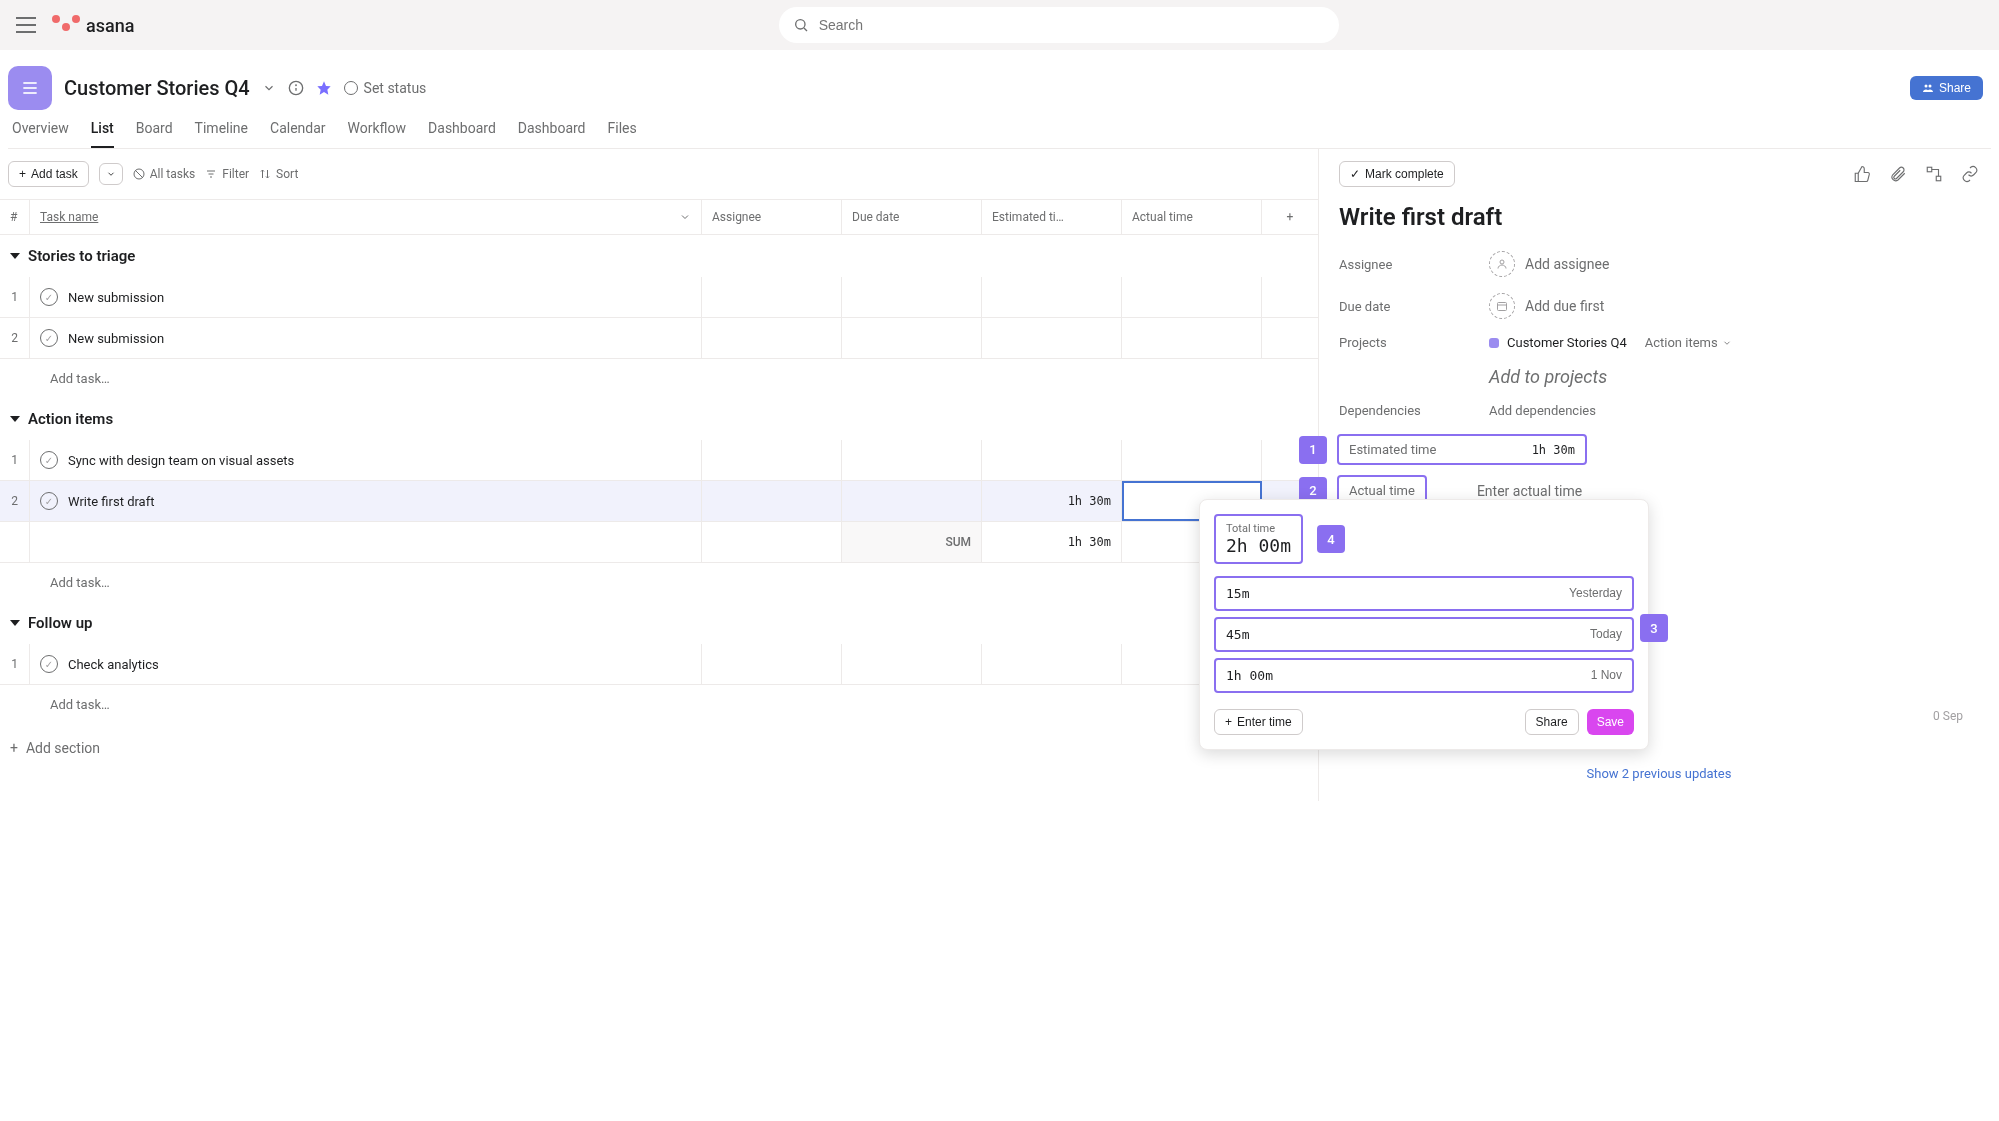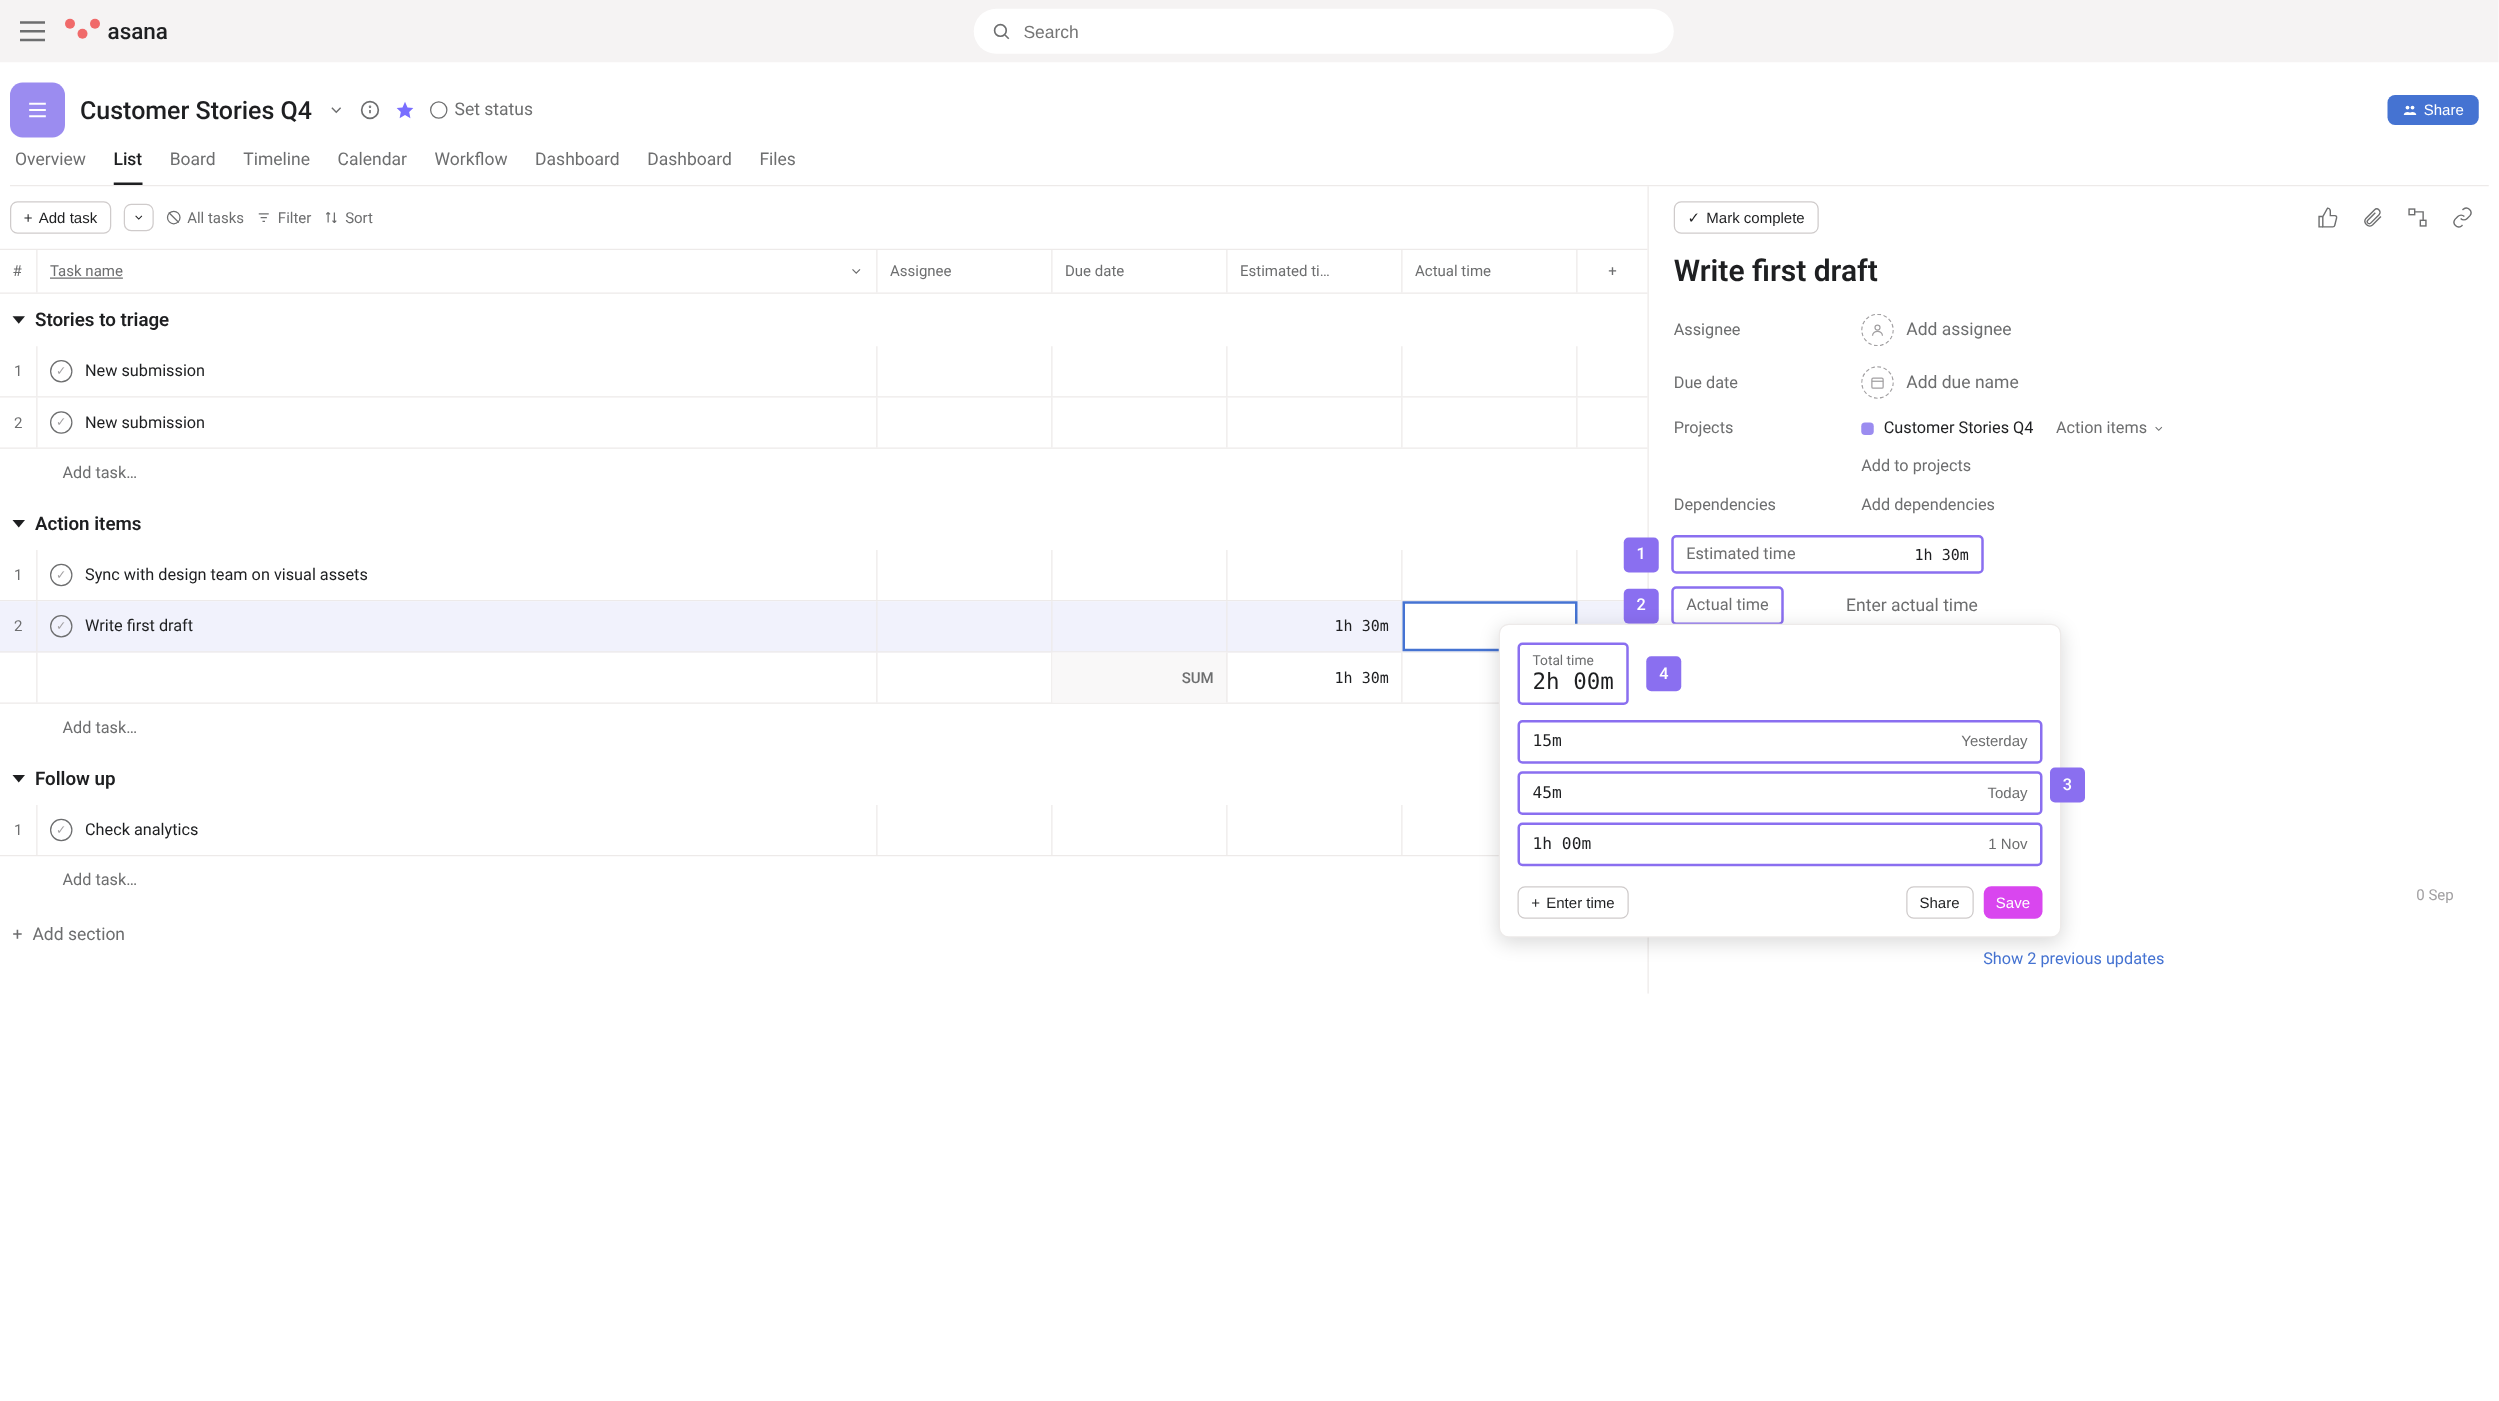--- a/index.html
+++ b/index.html
@@ -375,42 +375,42 @@
 
     <div class="field-row">
       <div class="field-label">Due date</div>
       <div class="add-link">
         <div class="dashed-circle">
             <svg width="12" height="12" viewBox="0 0 24 24" fill="none" stroke="currentColor" stroke-width="2">
               <rect x="3" y="5" width="18" height="16" rx="2"></rect>
               <line x1="3" y1="10" x2="21" y2="10"></line>
             </svg>
           </div>
-        <span>Add due name</span>
+        <span>Add due first</span>
       </div>
     </div>
 
     <div class="field-row">
       <div class="field-label">Projects</div>
       <div style="display:flex; align-items:center;">
         <div class="proj-chip">
             <div class="chip-dot"></div>
             <span>Customer Stories Q4</span>
           </div>
         <div class="section-sel">
             <span>Action items</span>
             <svg width="10" height="10" viewBox="0 0 24 24" fill="none" stroke="currentColor" stroke-width="2">
               <polyline points="6 9 12 15 18 9"></polyline>
             </svg>
           </div>
       </div>
     </div>
     <div class="field-row">
       <div class="field-label"></div>
-      <div class="add-link" style="font-size:13px; gap:0;">
+      <div class="add-link" style="font-size:18px; gap:0;font-style:italic;">
           <span>Add to projects</span>
         </div>
     </div>
 
     <div class="field-row">
       <div class="field-label">Dependencies</div>
       <div class="add-link" style="font-size:13px; gap:0;">
           <span>Add dependencies</span>
         </div>
     </div>

